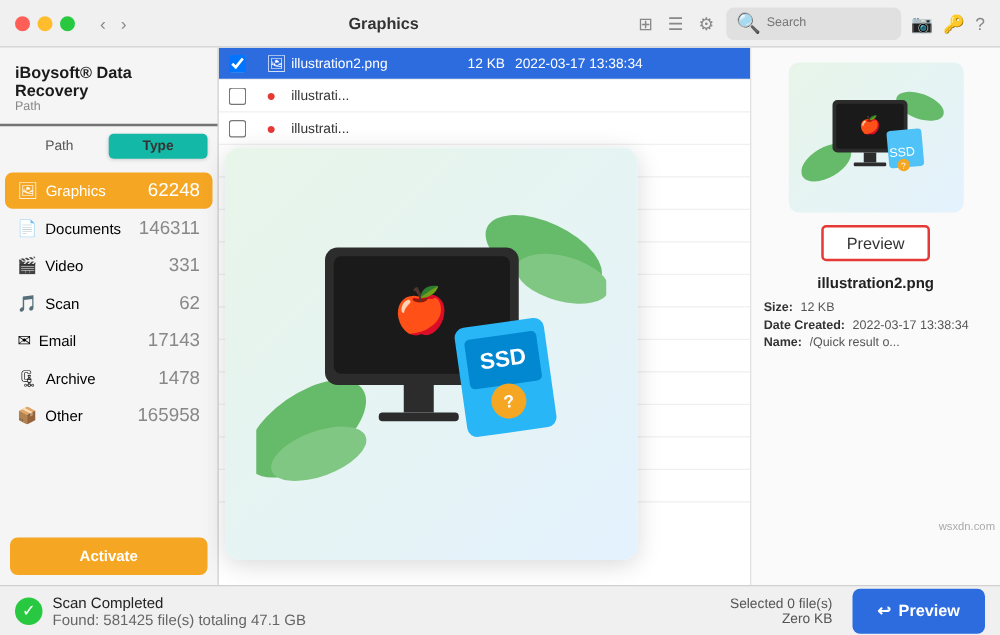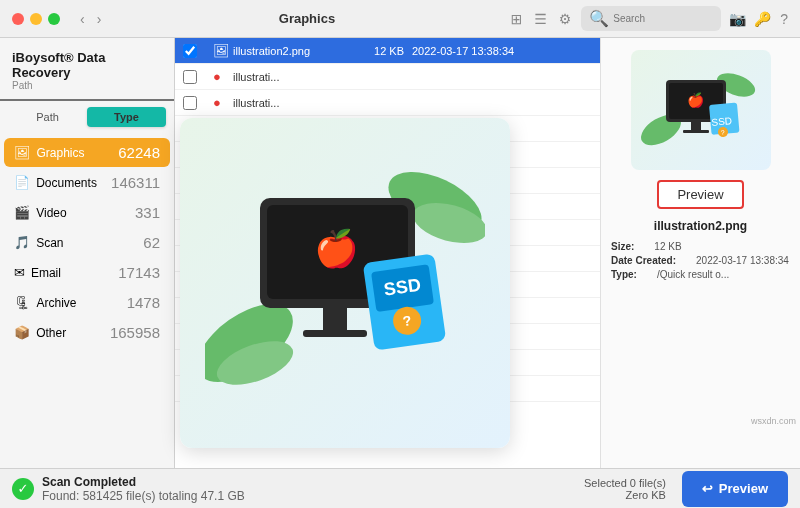--- a/index.html
+++ b/index.html
@@ -268,21 +268,21 @@
       margin-bottom: 8px;
       text-align: center;
     }
     .preview-meta {
       width: 100%;
       font-size: 10px;
       color: #555;
     }
     .meta-row {
       display: flex;
-      gap: 20px;
+      gap: 6px;
       margin-bottom: 3px;
     }
     .meta-label { font-weight: 600; color: #333; white-space: nowrap; }
     .meta-value { color: #555; overflow: hidden; text-overflow: ellipsis; white-space: nowrap; }
 
     
     .status-bar {
       height: 40px;
       background: #f0f0f0;
       border-top: 1px solid #d0d0d0;
@@ -301,21 +301,21 @@
       justify-content: center;
       color: white;
       font-size: 13px;
       flex-shrink: 0;
     }
     .scan-status-text {
       flex: 1;
     }
     .scan-title {
       font-size: 12px;
-      font-weight: 700;
+      font-weight: 400;
       color: #222;
     }
     .scan-detail {
       font-size: 12px;
       color: #666;
     }
     .selected-info {
       font-size: 11px;
       color: #555;
       text-align: right;
@@ -437,20 +437,21 @@
         <span class="item-icon">🗜</span>
         <span class="item-label">Archive</span>
         <span class="item-count">1478</span>
       </div>
       <div class="sidebar-item">
         <span class="item-icon">📦</span>
         <span class="item-label">Other</span>
         <span class="item-count">165958</span>
       </div>
     </div>
+    <button class="activate-btn">Activate</button>
   </div>
 
   <div class="content-area">
     <div class="file-table">
 
       <div class="table-row selected">
         <input type="checkbox" class="row-checkbox" checked="" style="">
         <span class="file-icon">🖼</span>
         <span class="file-name">illustration2.png</span>
         <span class="file-size">12 KB</span>
@@ -592,21 +593,21 @@
     <div class="preview-meta">
       <div class="meta-row">
         <span class="meta-label">Size:</span>
         <span class="meta-value">12 KB</span>
       </div>
       <div class="meta-row">
         <span class="meta-label">Date Created:</span>
         <span class="meta-value">2022-03-17 13:38:34</span>
       </div>
       <div class="meta-row">
-        <span class="meta-label">Type:</span>
+        <span class="meta-label">Name:</span>
         <span class="meta-value">/Quick result o...</span>
       </div>
     </div>
   </div>
 
   <div class="preview-overlay">
     <svg class="mac-illustration" viewBox="0 0 280 280">
 
       <ellipse cx="40" cy="200" rx="55" ry="28" fill="#66bb6a" transform="rotate(-35 40 200)"></ellipse>
       <ellipse cx="50" cy="220" rx="40" ry="18" fill="#81c784" transform="rotate(-20 50 220)"></ellipse>

